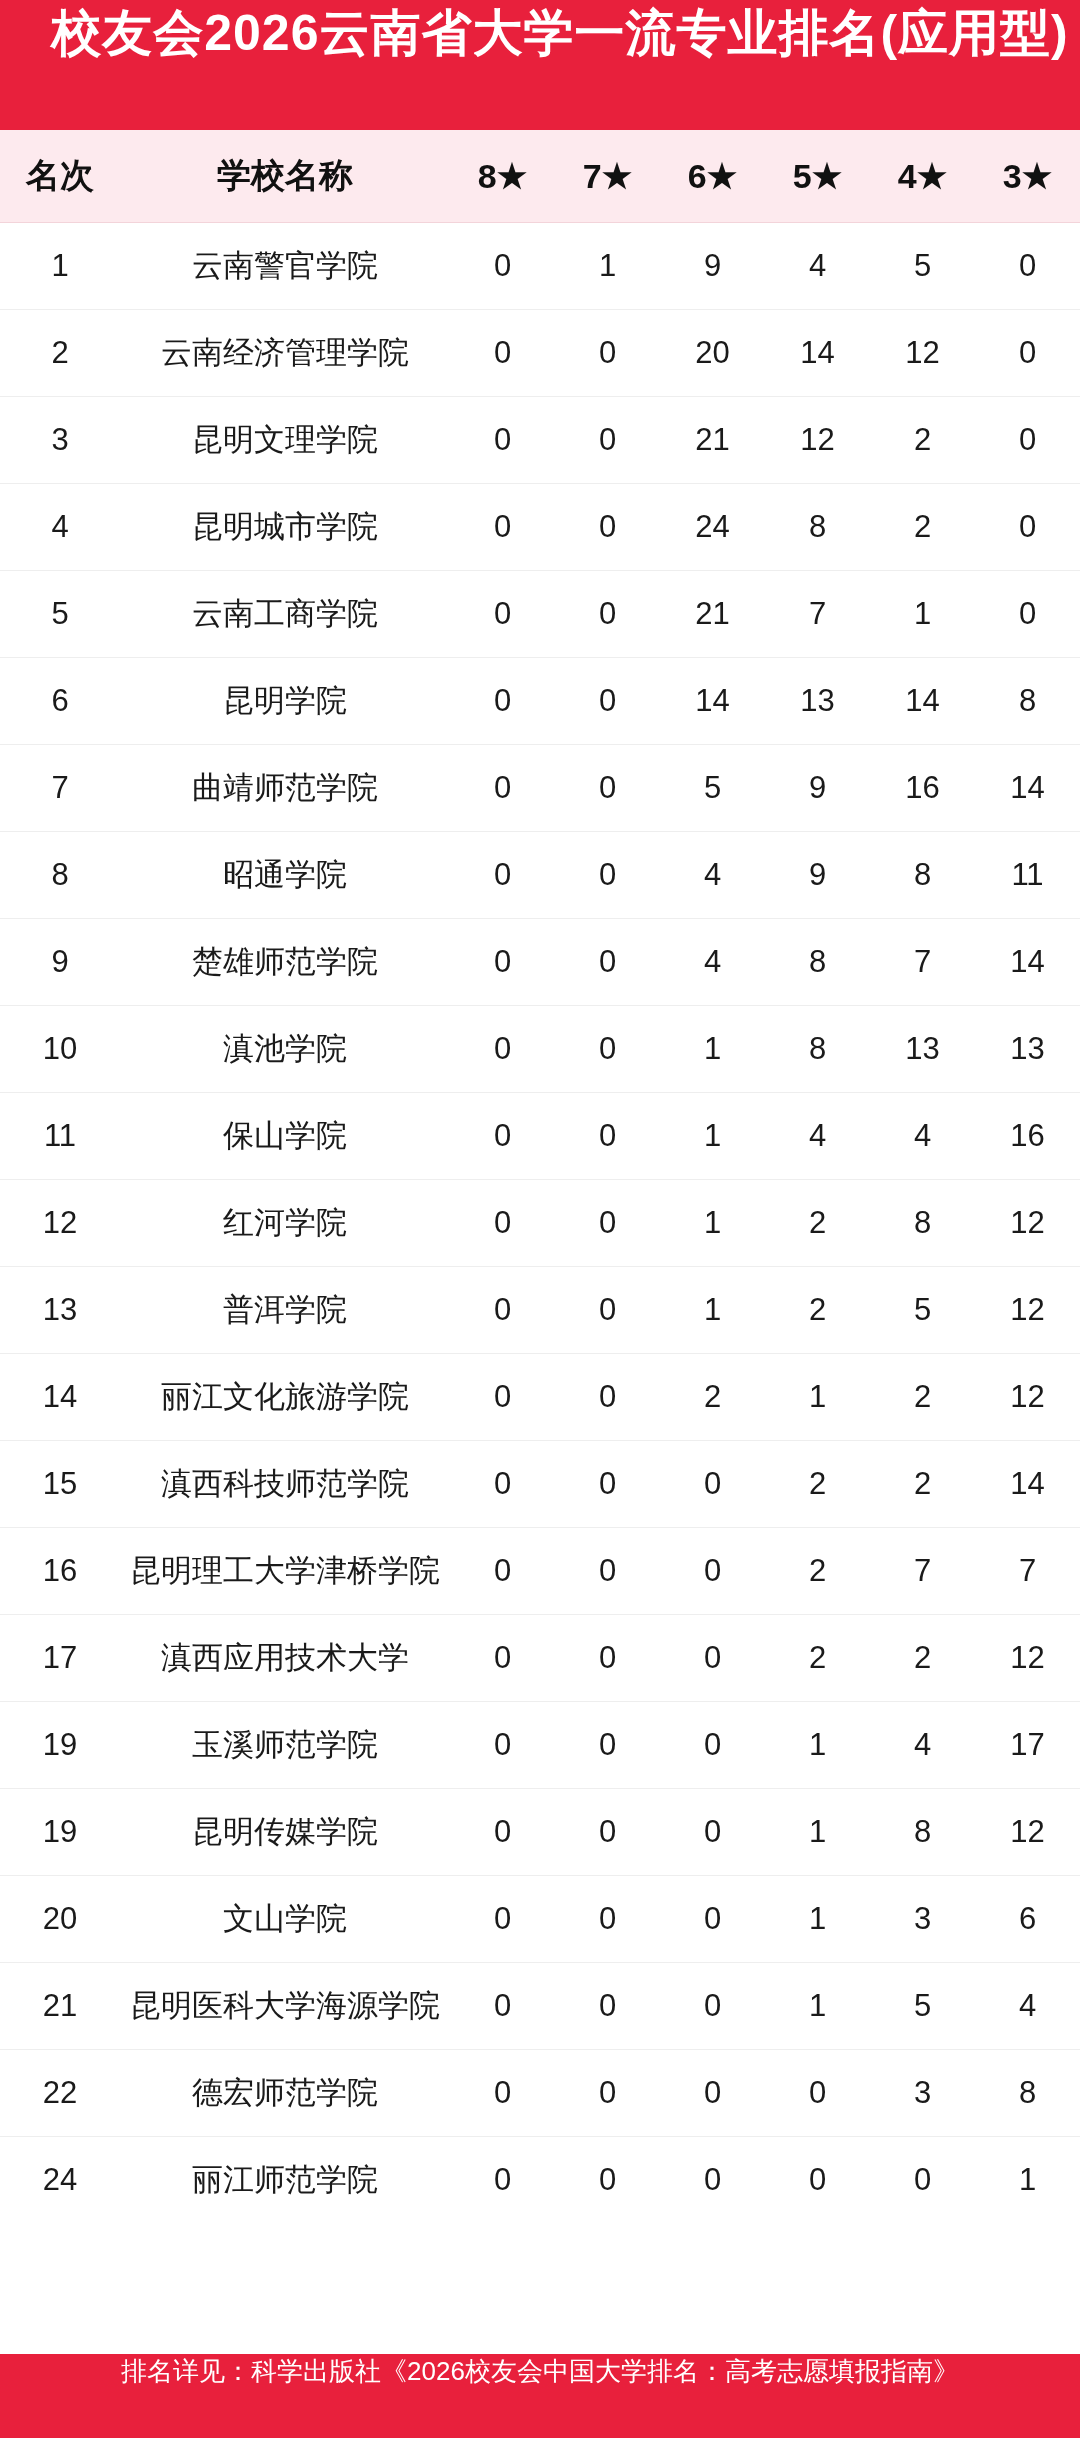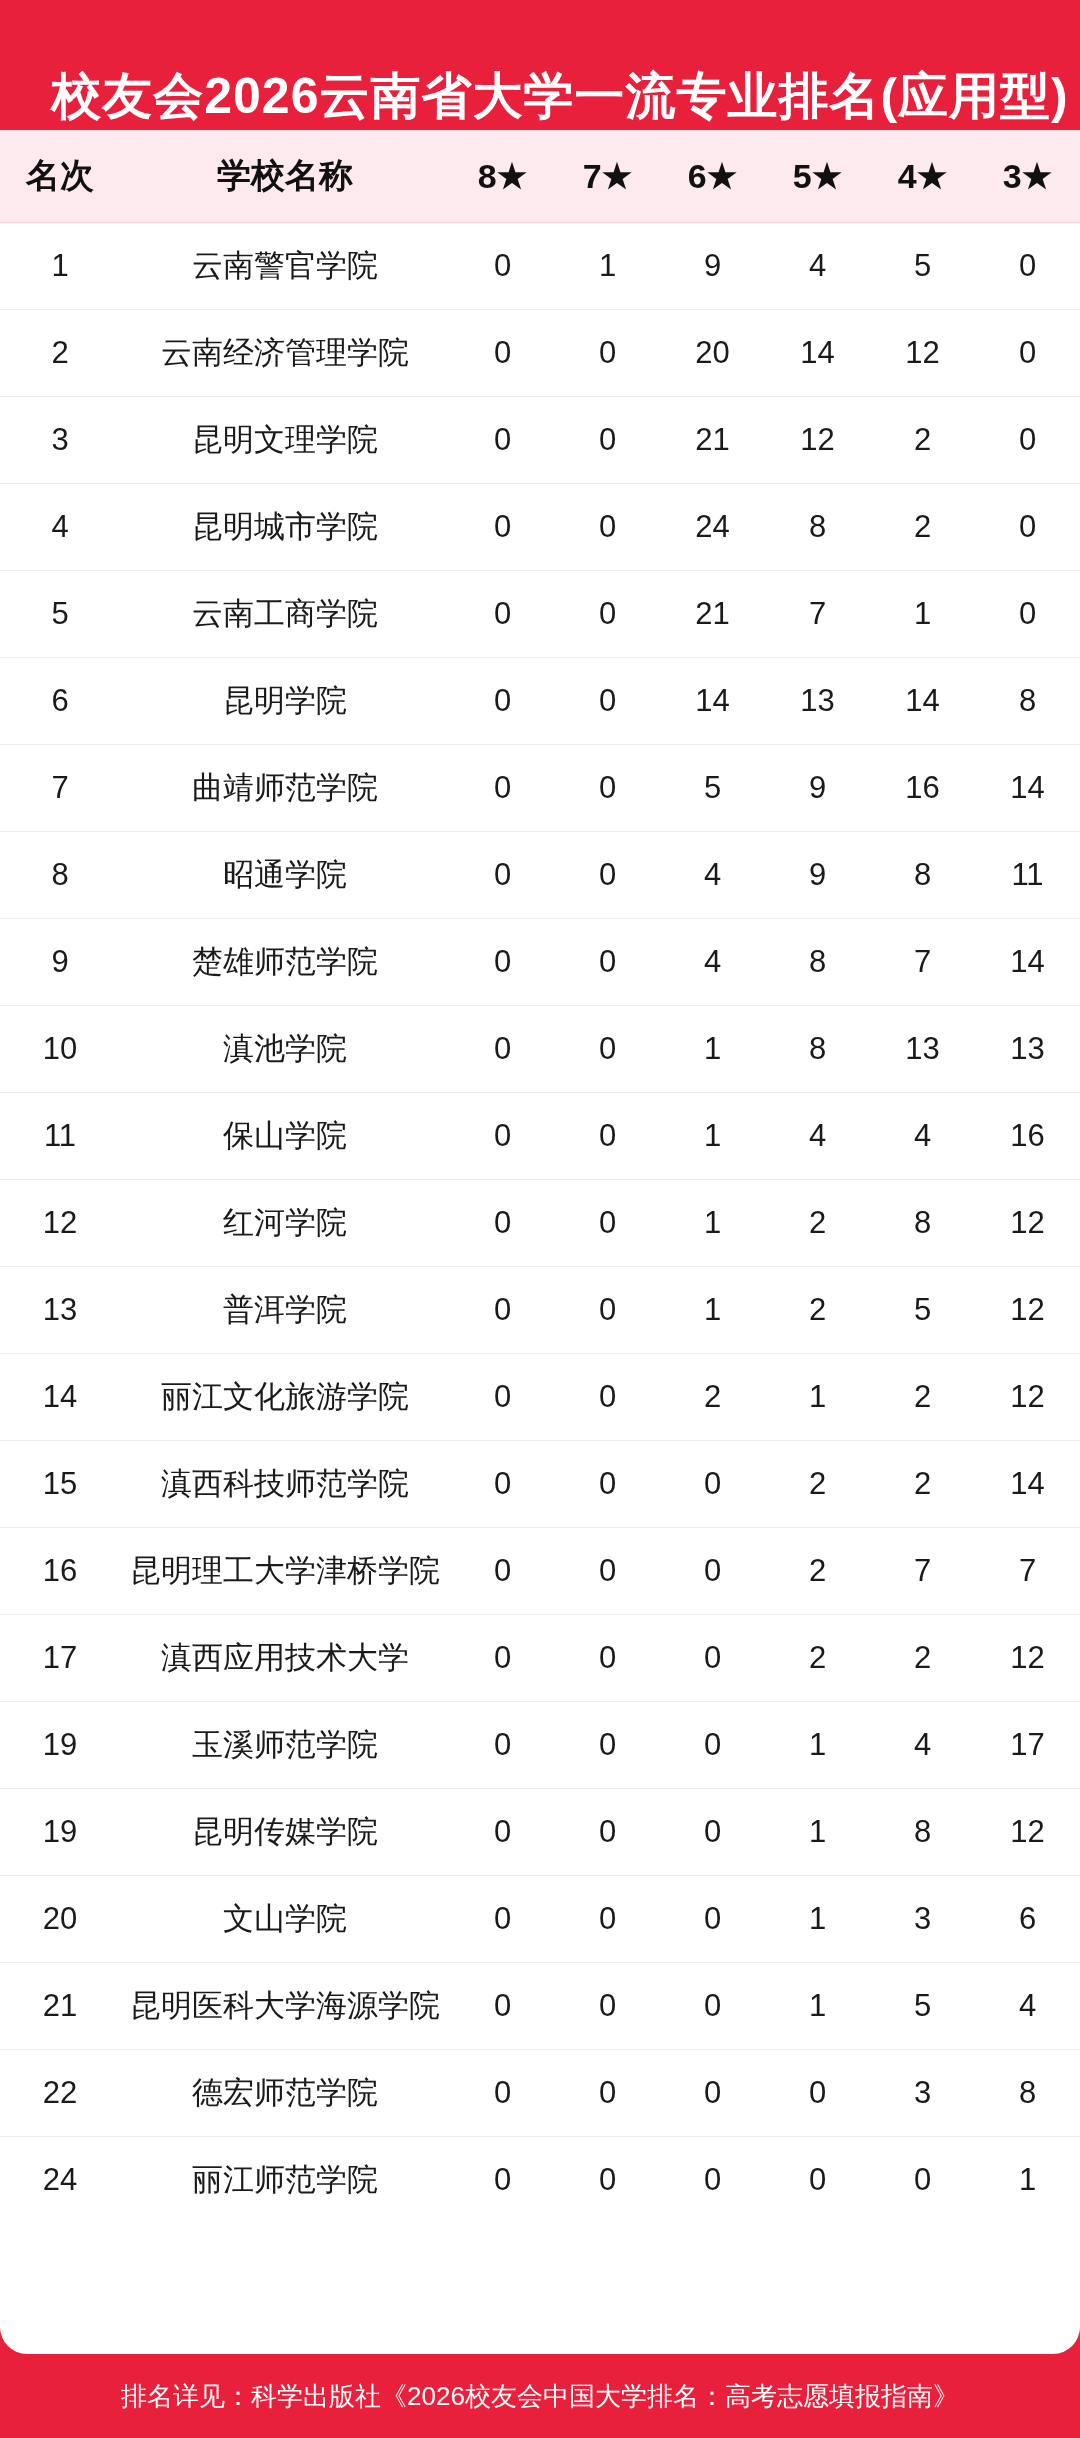--- a/index.html
+++ b/index.html
@@ -19,39 +19,38 @@
     background: #e8203c;
     box-sizing: border-box;
     display: flex;
     flex-direction: column;
   }
   
   .title-bar {
     height: 130px;
     min-height: 130px;
     display: flex;
-    align-items: flex-end;
+    align-items: flex-start;
     justify-content: center;
     background: #e8203c;
     padding-left: 40px;
   }
   .title-text {
     color: #ffffff;
     font-size: 50px;
     font-weight: bold;
     letter-spacing: 1px;
     white-space: nowrap;
   }
   
   .table-wrap {
     flex: 1 1 auto;
     background: #ffffff;
     display: flex;
     flex-direction: column;
-    border-radius: 27px;
   }
   table.rank {
     width: 100%;
     border-collapse: collapse;
     table-layout: fixed;
   }
   table.rank thead tr {
     background: #fdeaee;
     height: 92px;
   }
@@ -83,21 +82,21 @@
   }
   td.cell-rank {
     font-size: 31px;
   }
   
   .footer {
     height: 84px;
     min-height: 84px;
     background: #e8203c;
     display: flex;
-    align-items: center;
+    align-items: flex-start;
     justify-content: center;
   }
   .footer-text {
     color: #ffffff;
     font-size: 26px;
     white-space: nowrap;
   }
 </style>
 </head>
 <body>

